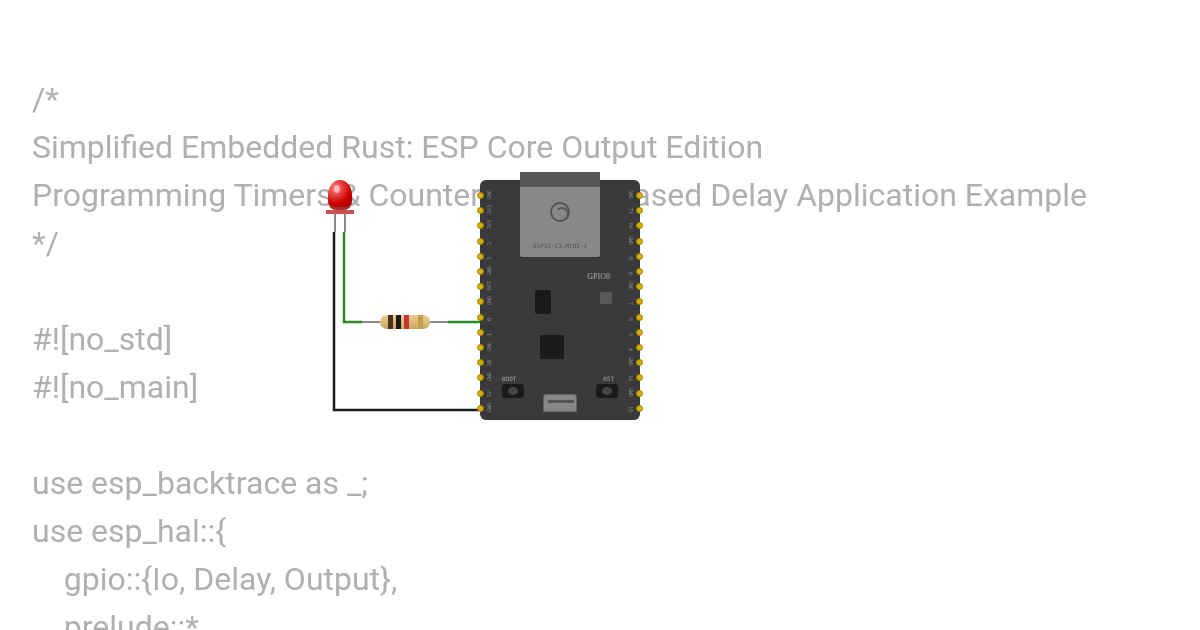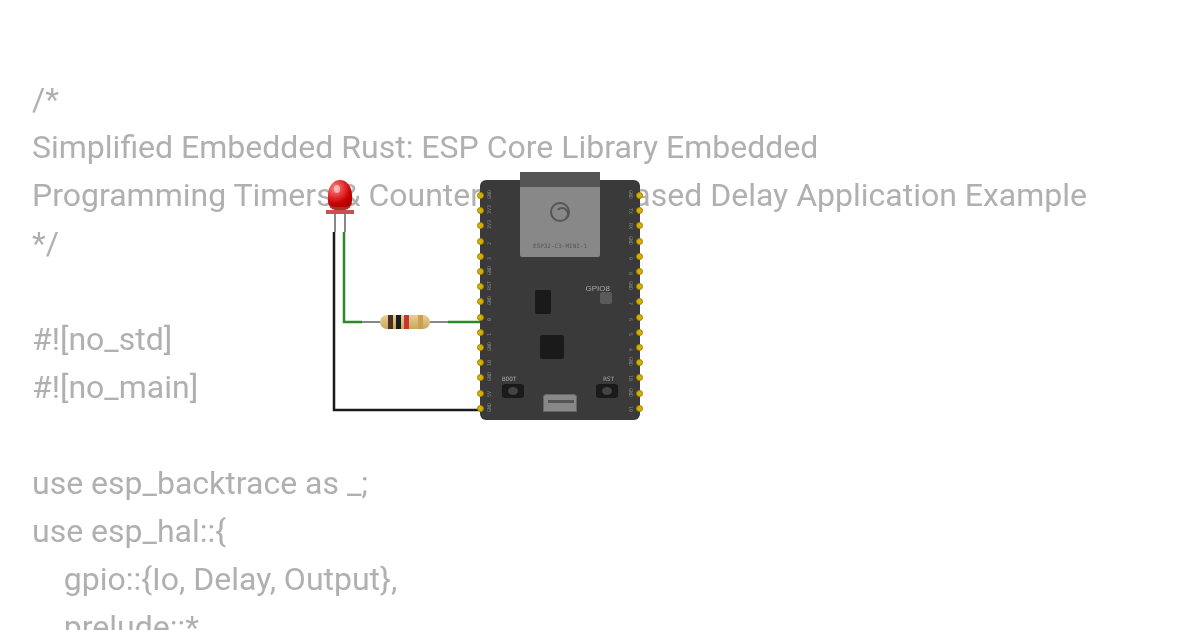--- a/index.html
+++ b/index.html
@@ -115,24 +115,24 @@
     background: #1a1a1a;
     border-radius: 2px;
   }
   .chip1 { left: 55px; top: 110px; width: 16px; height: 24px; }
   .chip2 { left: 60px; top: 155px; width: 24px; height: 24px; }
   
   
   .gpio8-label {
     position: absolute;
     right: 30px;
-    top: 104px;
+    top: 92px;
     color: #aaa;
     font-size: 8px;
-    font-family: Liberation Sans, sans-serif;
+    font-family: Liberation Serif, serif;
   }
   .gpio8-box {
     position: absolute;
     right: 28px;
     top: 112px;
     width: 12px;
     height: 12px;
     background: #5a5a5a;
     border-radius: 2px;
   }
@@ -263,21 +263,21 @@
   
   .wire {
     position: absolute;
     pointer-events: none;
   }
 </style>
 </head>
 <body>
 
 <div class="code-text"><span>/*</span>
-<span>Simplified Embedded Rust: ESP Core Library Embedded</span>
+<span>Simplified Embedded Rust: ESP Core Output Edition</span>
 <span>Programming Timers &amp; Counters - Timer-Based Delay Application Example</span>
 <span>*/</span>
 <span></span>
 <span>#![no_std]</span>
 <span>#![no_main]</span>
 <span></span>
 <span>use esp_backtrace as _;</span>
 <span>use esp_hal::{</span>
 <span>    gpio::{Io, Delay, Output},</span>
 <span>    prelude::*,</span></div>

